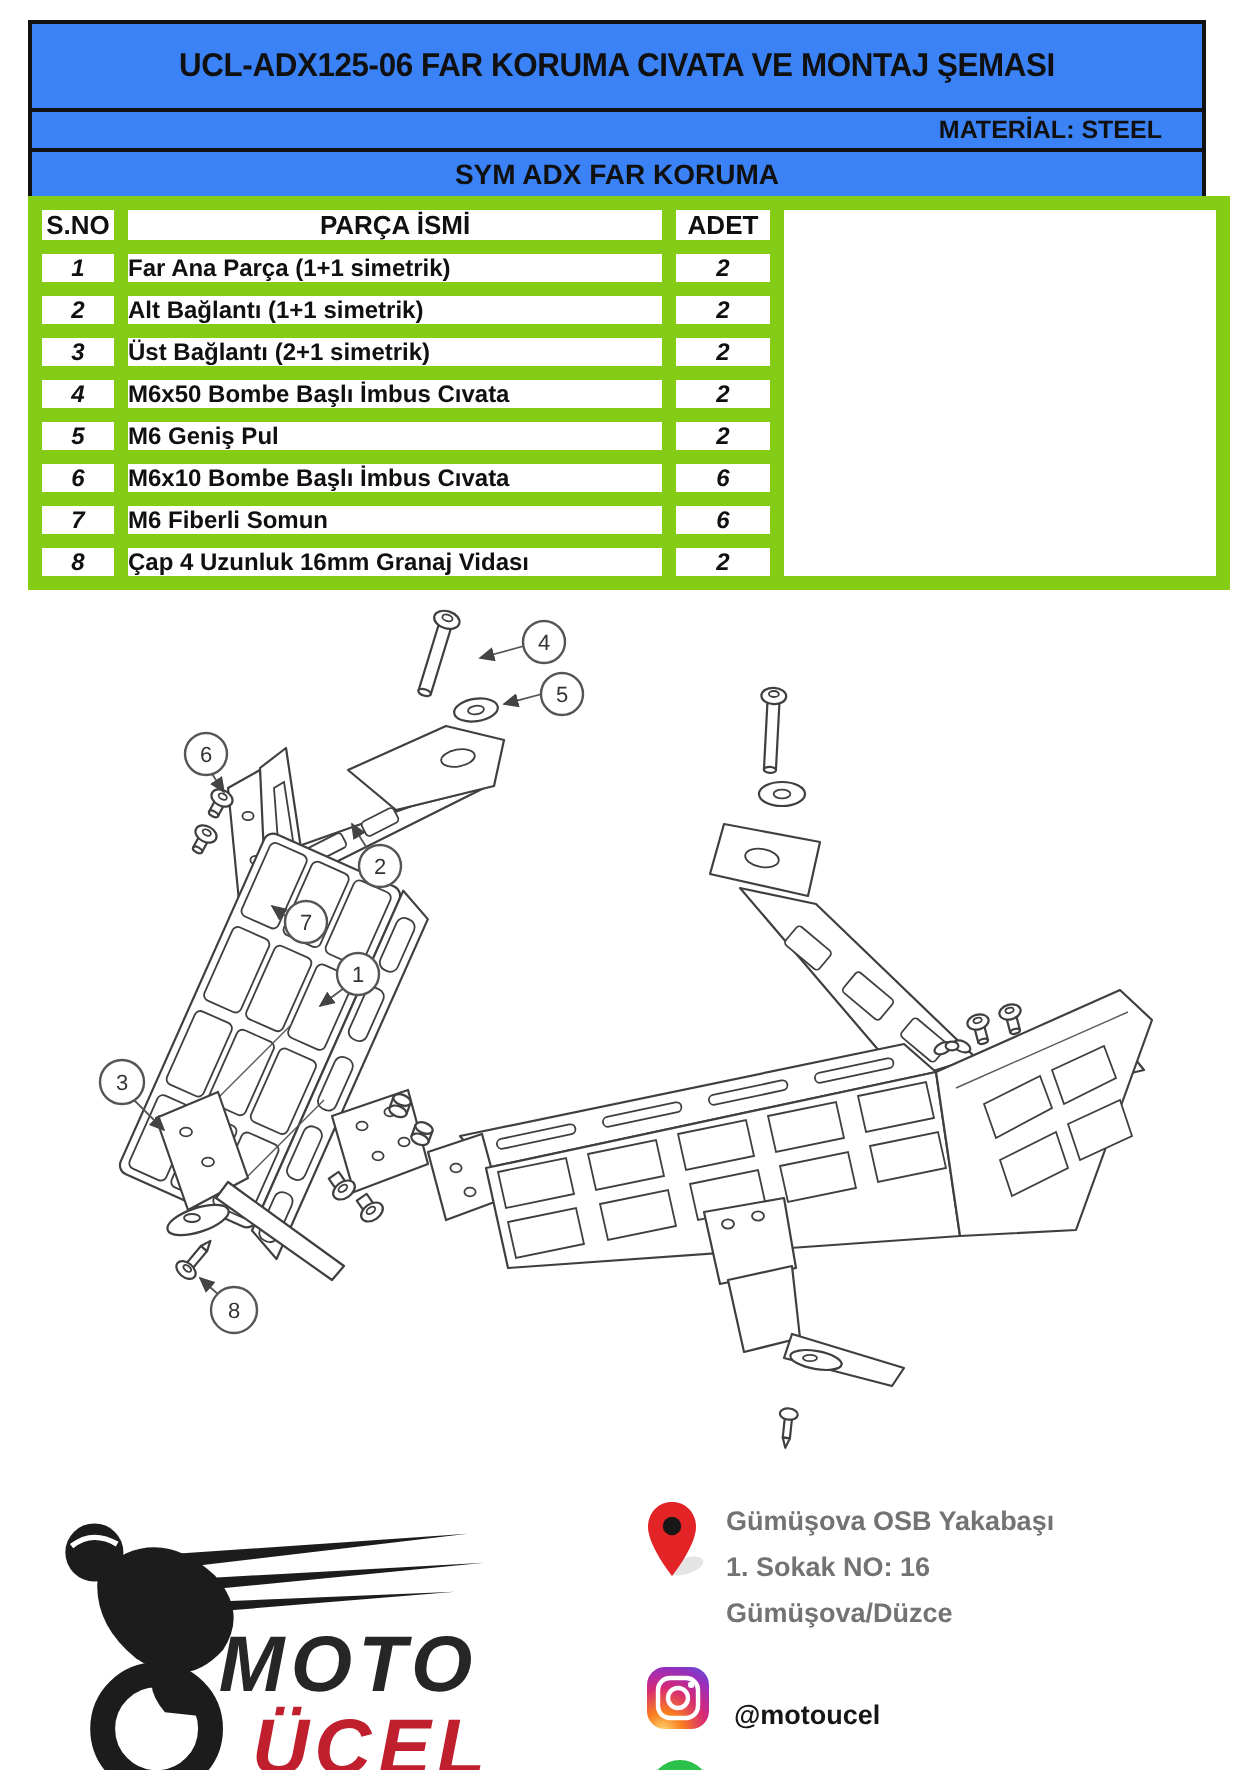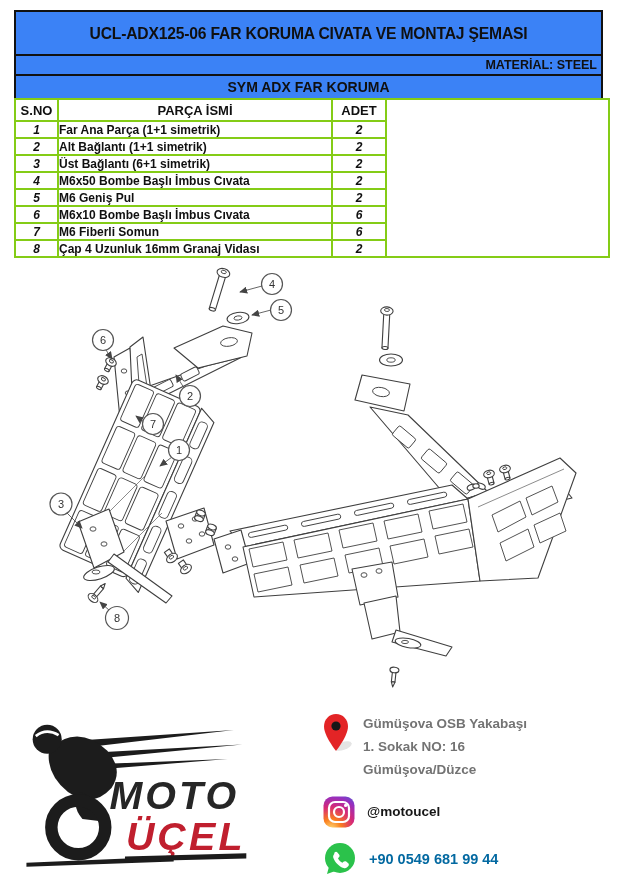--- a/index.html
+++ b/index.html
@@ -6,26 +6,26 @@
   body { background:#fff; font-family:"Liberation Sans", sans-serif; }
   .page { position:relative; width:617px; height:885px; background:#fff; overflow:hidden; color:#101010; }
 
   
   .tblwrap { margin:10px 14px 0 14px; width:589px; }
   .hrow { border:2px solid #111; margin-top:-2px; display:flex; align-items:center; background:#3b82f6; }
   .hrow:first-child { margin-top:0; }
   .title-row { height:46px; justify-content:center; }
   .title-row span { font-size:16.5px; font-weight:700; letter-spacing:-0.2px; display:inline-block; transform:scaleX(0.95); white-space:nowrap; }
   .material-row { height:22px; justify-content:flex-end; }
-  .material-row span { font-size:12.5px; font-weight:700; padding-right:4px; }
+  .material-row span { font-size:12.5px; font-weight:700; padding-right:20px; }
   .subtitle-row { height:26px; justify-content:center; }
   .subtitle-row span { font-size:14px; font-weight:700; }
 
   table.parts { border-collapse:collapse; margin-top:-2px; width:589px; table-layout:fixed; }
-  table.parts th, table.parts td { border:2px solid #84cc16; padding:0; }
+  table.parts th, table.parts td { border:7px solid #84cc16; padding:0; }
   th.c-no   { width:43px; }
   th.c-name { width:274px; }
   th.c-qty  { width:54px; }
   th.c-blank{ width:223px; background:#fff; }
   tr.head th { height:22px; font-size:13px; font-weight:700; text-align:center; }
   tr.prow td { height:17px; font-size:12px; font-weight:700; }
   td.num { text-align:center; font-style:italic; }
   td.pname { text-align:left; padding-left:5px; }
 
   
@@ -37,21 +37,21 @@
   .co   { fill:#fff; stroke:#555; stroke-width:1.2; }
   .cotx { font-size:11px; fill:#333; text-anchor:middle; font-family:"Liberation Sans",sans-serif; }
 
   
   .footer { display:flex; align-items:flex-start; padding:10px 14px 0 16px; }
   .logo-wrap { width:252px; }
   .contact { margin-left:auto; width:280px; padding-top:6px; }
   .c-row { display:flex; margin-bottom:14px; }
   .addr-text { font-size:13.5px; font-weight:700; line-height:1.7; color:#737373; padding-top:2px; }
   .pin-box { width:40px; padding-top:2px; }
-  .ig-row, .wa-row { align-items:center; }
+  .ig-row, .wa-row { align-items:flex-end; }
   .ig-row { margin-top:10px; }
   .wa-row { margin-top:12px; }
   .handle { font-size:13.5px; font-weight:700; margin-left:12px; color:#161616; }
   .phone  { font-size:14.5px; font-weight:700; margin-left:12px; color:#0369a1; }
 </style>
 </head>
 <body>
 
 <div class="page">
 
@@ -79,21 +79,21 @@
           <td class="pname">Far Ana Parça (1+1 simetrik)</td>
           <td class="num">2</td>
         </tr>
         <tr class="prow">
           <td class="num">2</td>
           <td class="pname">Alt Bağlantı (1+1 simetrik)</td>
           <td class="num">2</td>
         </tr>
         <tr class="prow">
           <td class="num">3</td>
-          <td class="pname">Üst Bağlantı (6+1 simetrik)</td>
+          <td class="pname">Üst Bağlantı (2+1 simetrik)</td>
           <td class="num">2</td>
         </tr>
         <tr class="prow">
           <td class="num">4</td>
           <td class="pname">M6x50 Bombe Başlı İmbus Cıvata</td>
           <td class="num">2</td>
         </tr>
         <tr class="prow">
           <td class="num">5</td>
           <td class="pname">M6 Geniş Pul</td>

